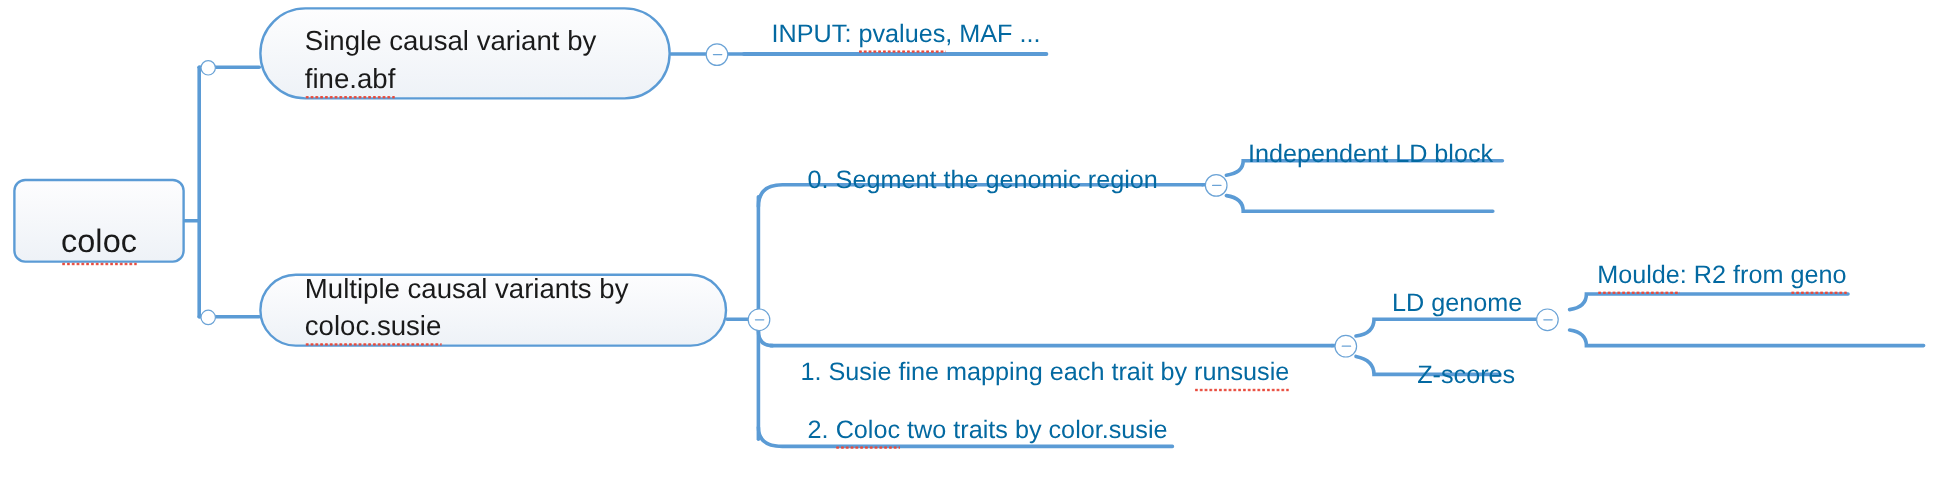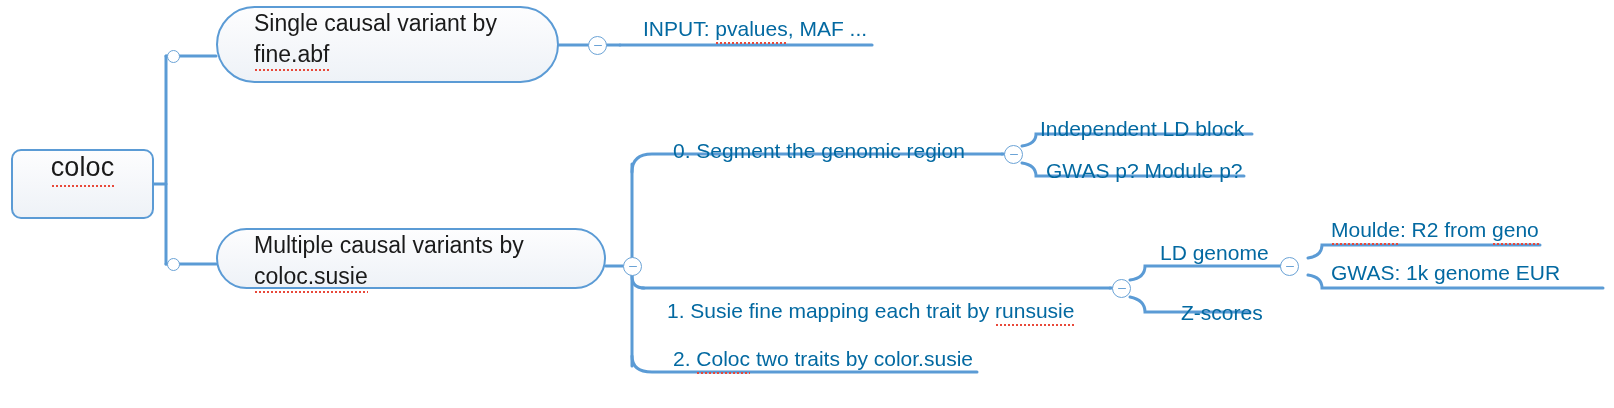--- a/index.html
+++ b/index.html
@@ -28,21 +28,21 @@
     pointer-events: none;
   }
 
   
   .node {
     position: absolute;
     box-sizing: border-box;
     background: linear-gradient(180deg, #fdfdfe 0%, #eef2f7 100%);
     border: 2px solid #5b9bd5;
     display: flex;
-    align-items: flex-start;
+    align-items: flex-end;
     color: #1a1a1a;
   }
 
   .node-root {
     left: 11px;
     top: 149px;
     width: 143px;
     height: 70px;
     border-radius: 10px;
     justify-content: center;
@@ -193,35 +193,33 @@
   </div>
 
   <div class="leaf" style="left:643px; top:16px;">
     <span>INPUT: </span><span class="sq">pvalues</span><span>, MAF ...</span>
   </div>
 
   <div class="leaf" style="left:673px; top:138px;">0. Segment the genomic region</div>
 
   <div class="leaf" style="left:1040px; top:116px;">Independent LD block</div>
 
-  <div class="leaf" style="left:1046px; top:158px;">GWAS p? Module p?</div>
 
   <div class="leaf" style="left:667px; top:262px;margin-top:36px;">
     <span>1. Susie fine mapping each trait by </span><span class="sq">runsusie</span>
   </div>
 
   <div class="leaf" style="left:1160px; top:240px;">LD genome</div>
 
   <div class="leaf" style="left:1181px; top:300px;">Z-scores</div>
 
   <div class="leaf" style="left:1331px; top:217px;">
     <span class="sq">Moulde</span><span>: R2 from </span><span class="sq">geno</span>
   </div>
 
-  <div class="leaf" style="left:1331px; top:260px;">GWAS: 1k genome EUR</div>
 
   <div class="leaf" style="left:673px; top:346px;">
     <span>2. </span><span class="sq">Coloc</span><span> two traits by color.susie</span>
   </div>
 
   <div class="toggle plain tiny" style="left:167px; top:50px;">
     
   </div>
   <div class="toggle plain tiny" style="left:167px; top:258px;">
     

